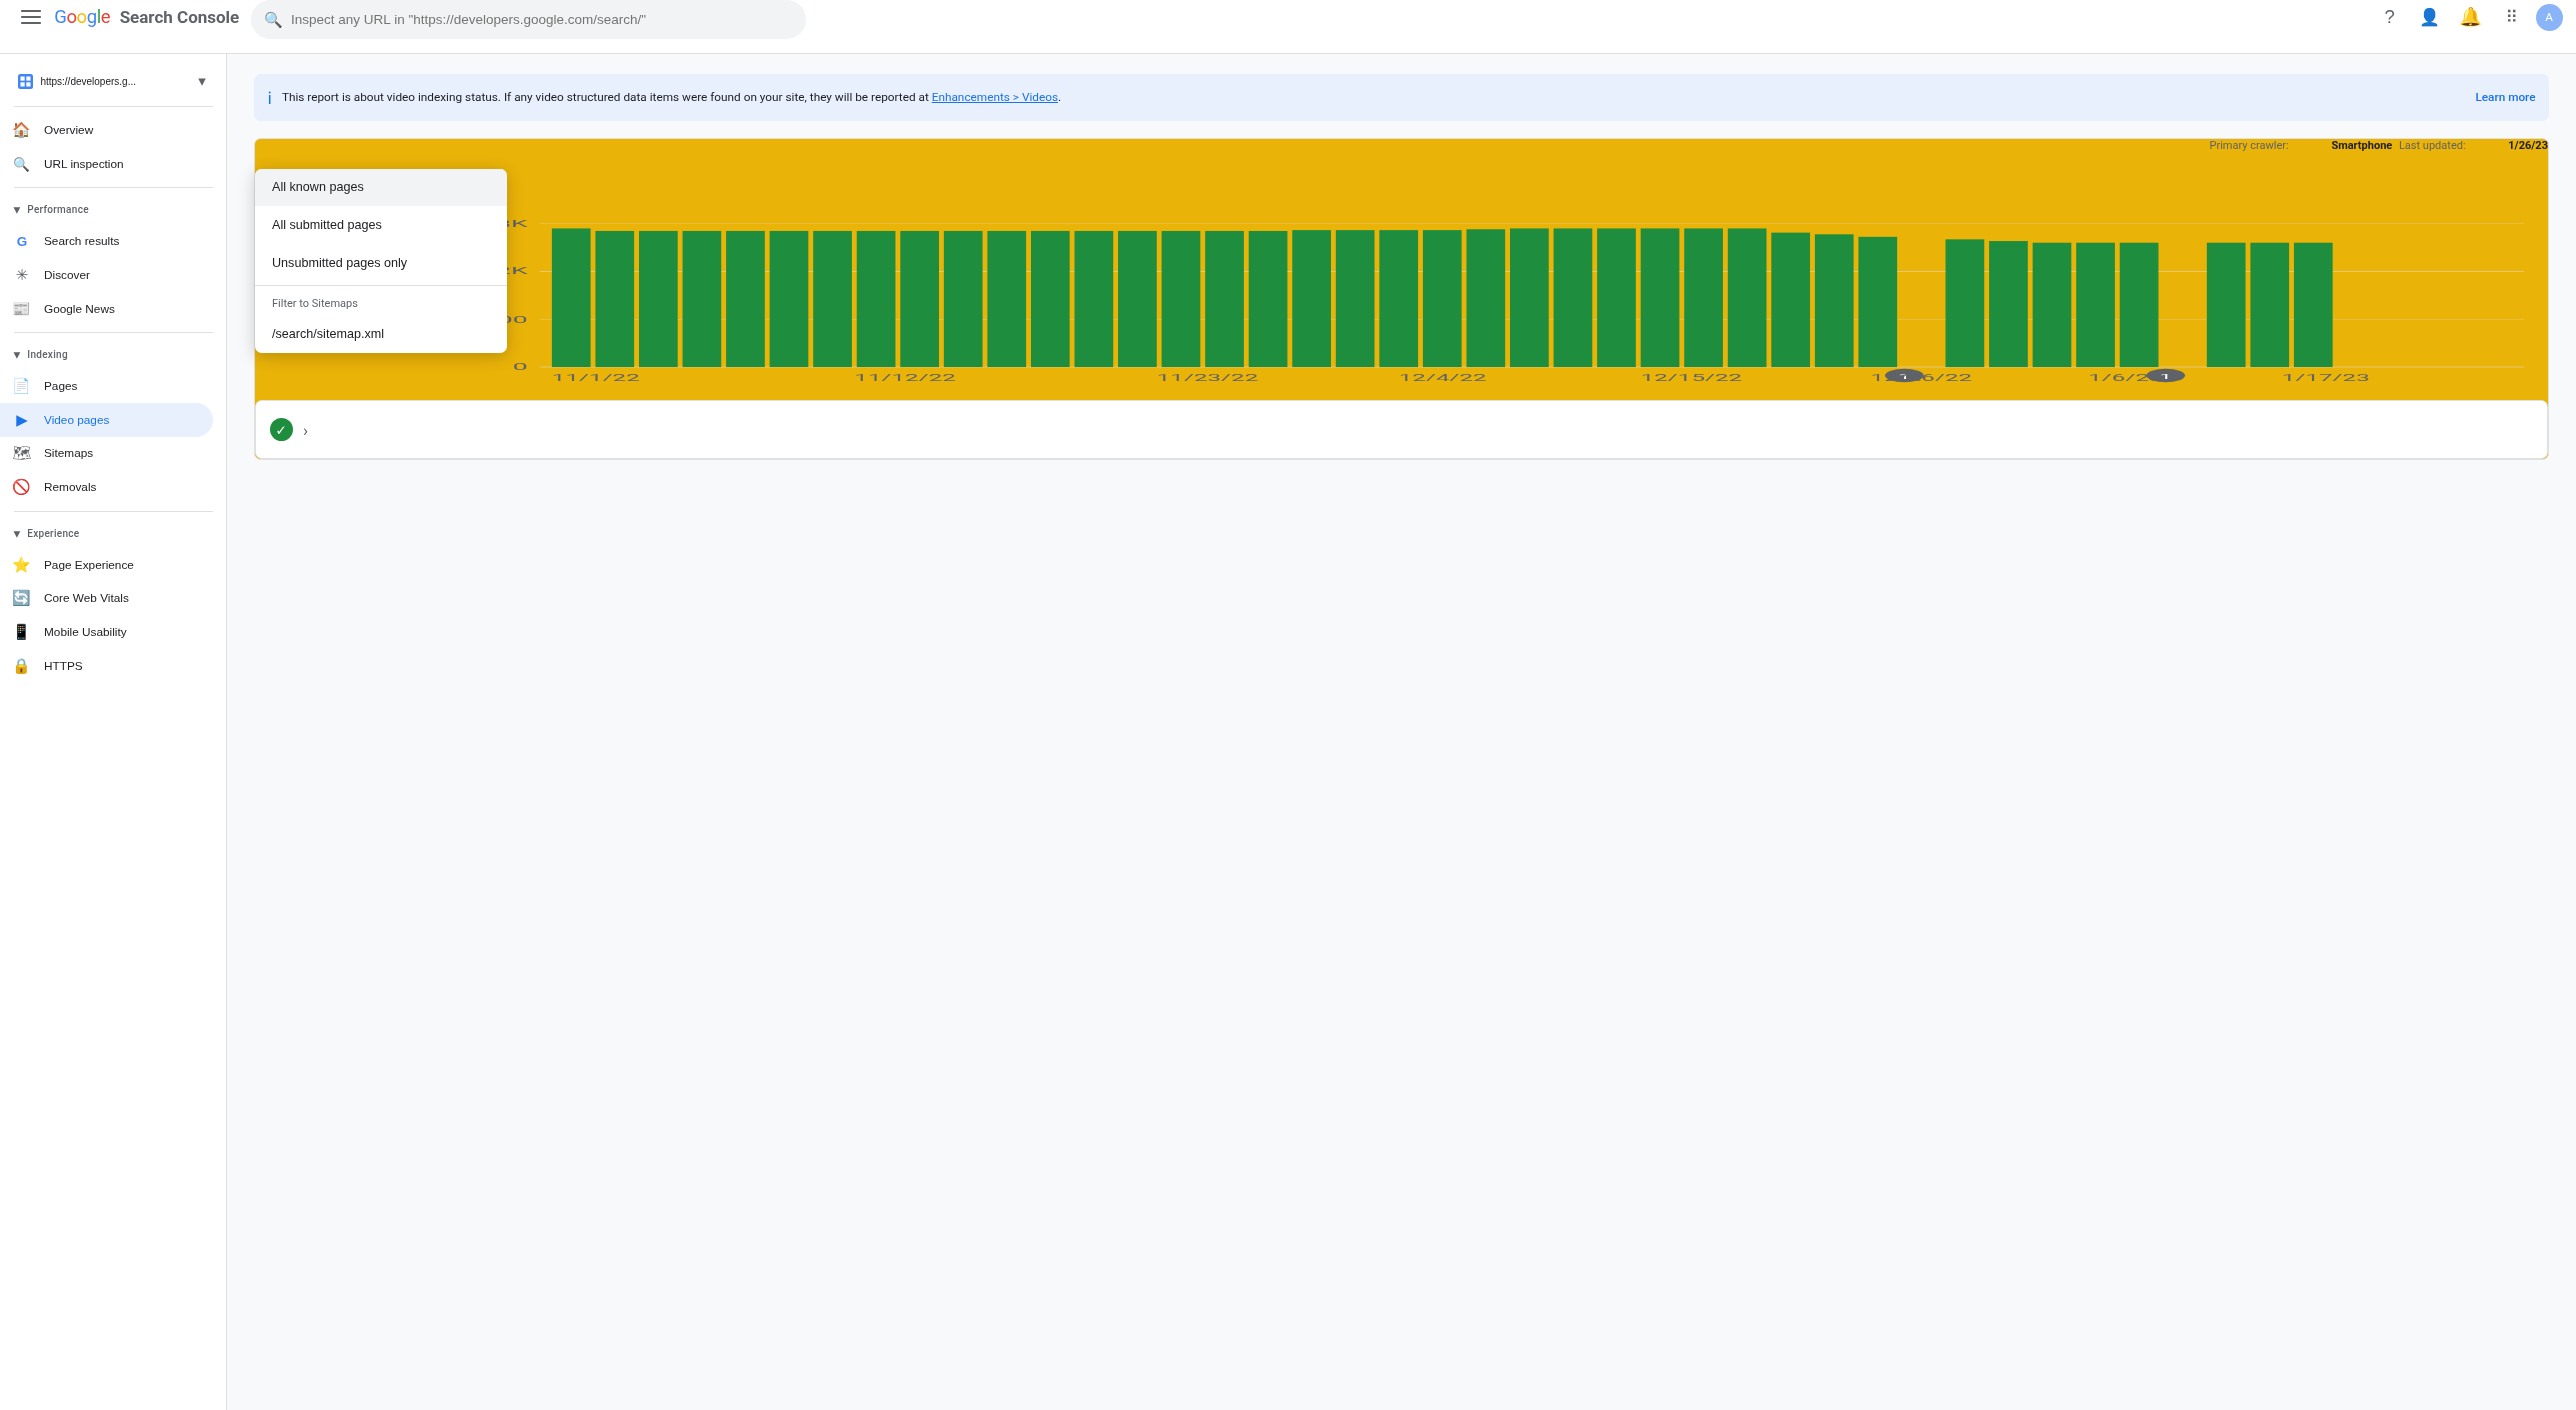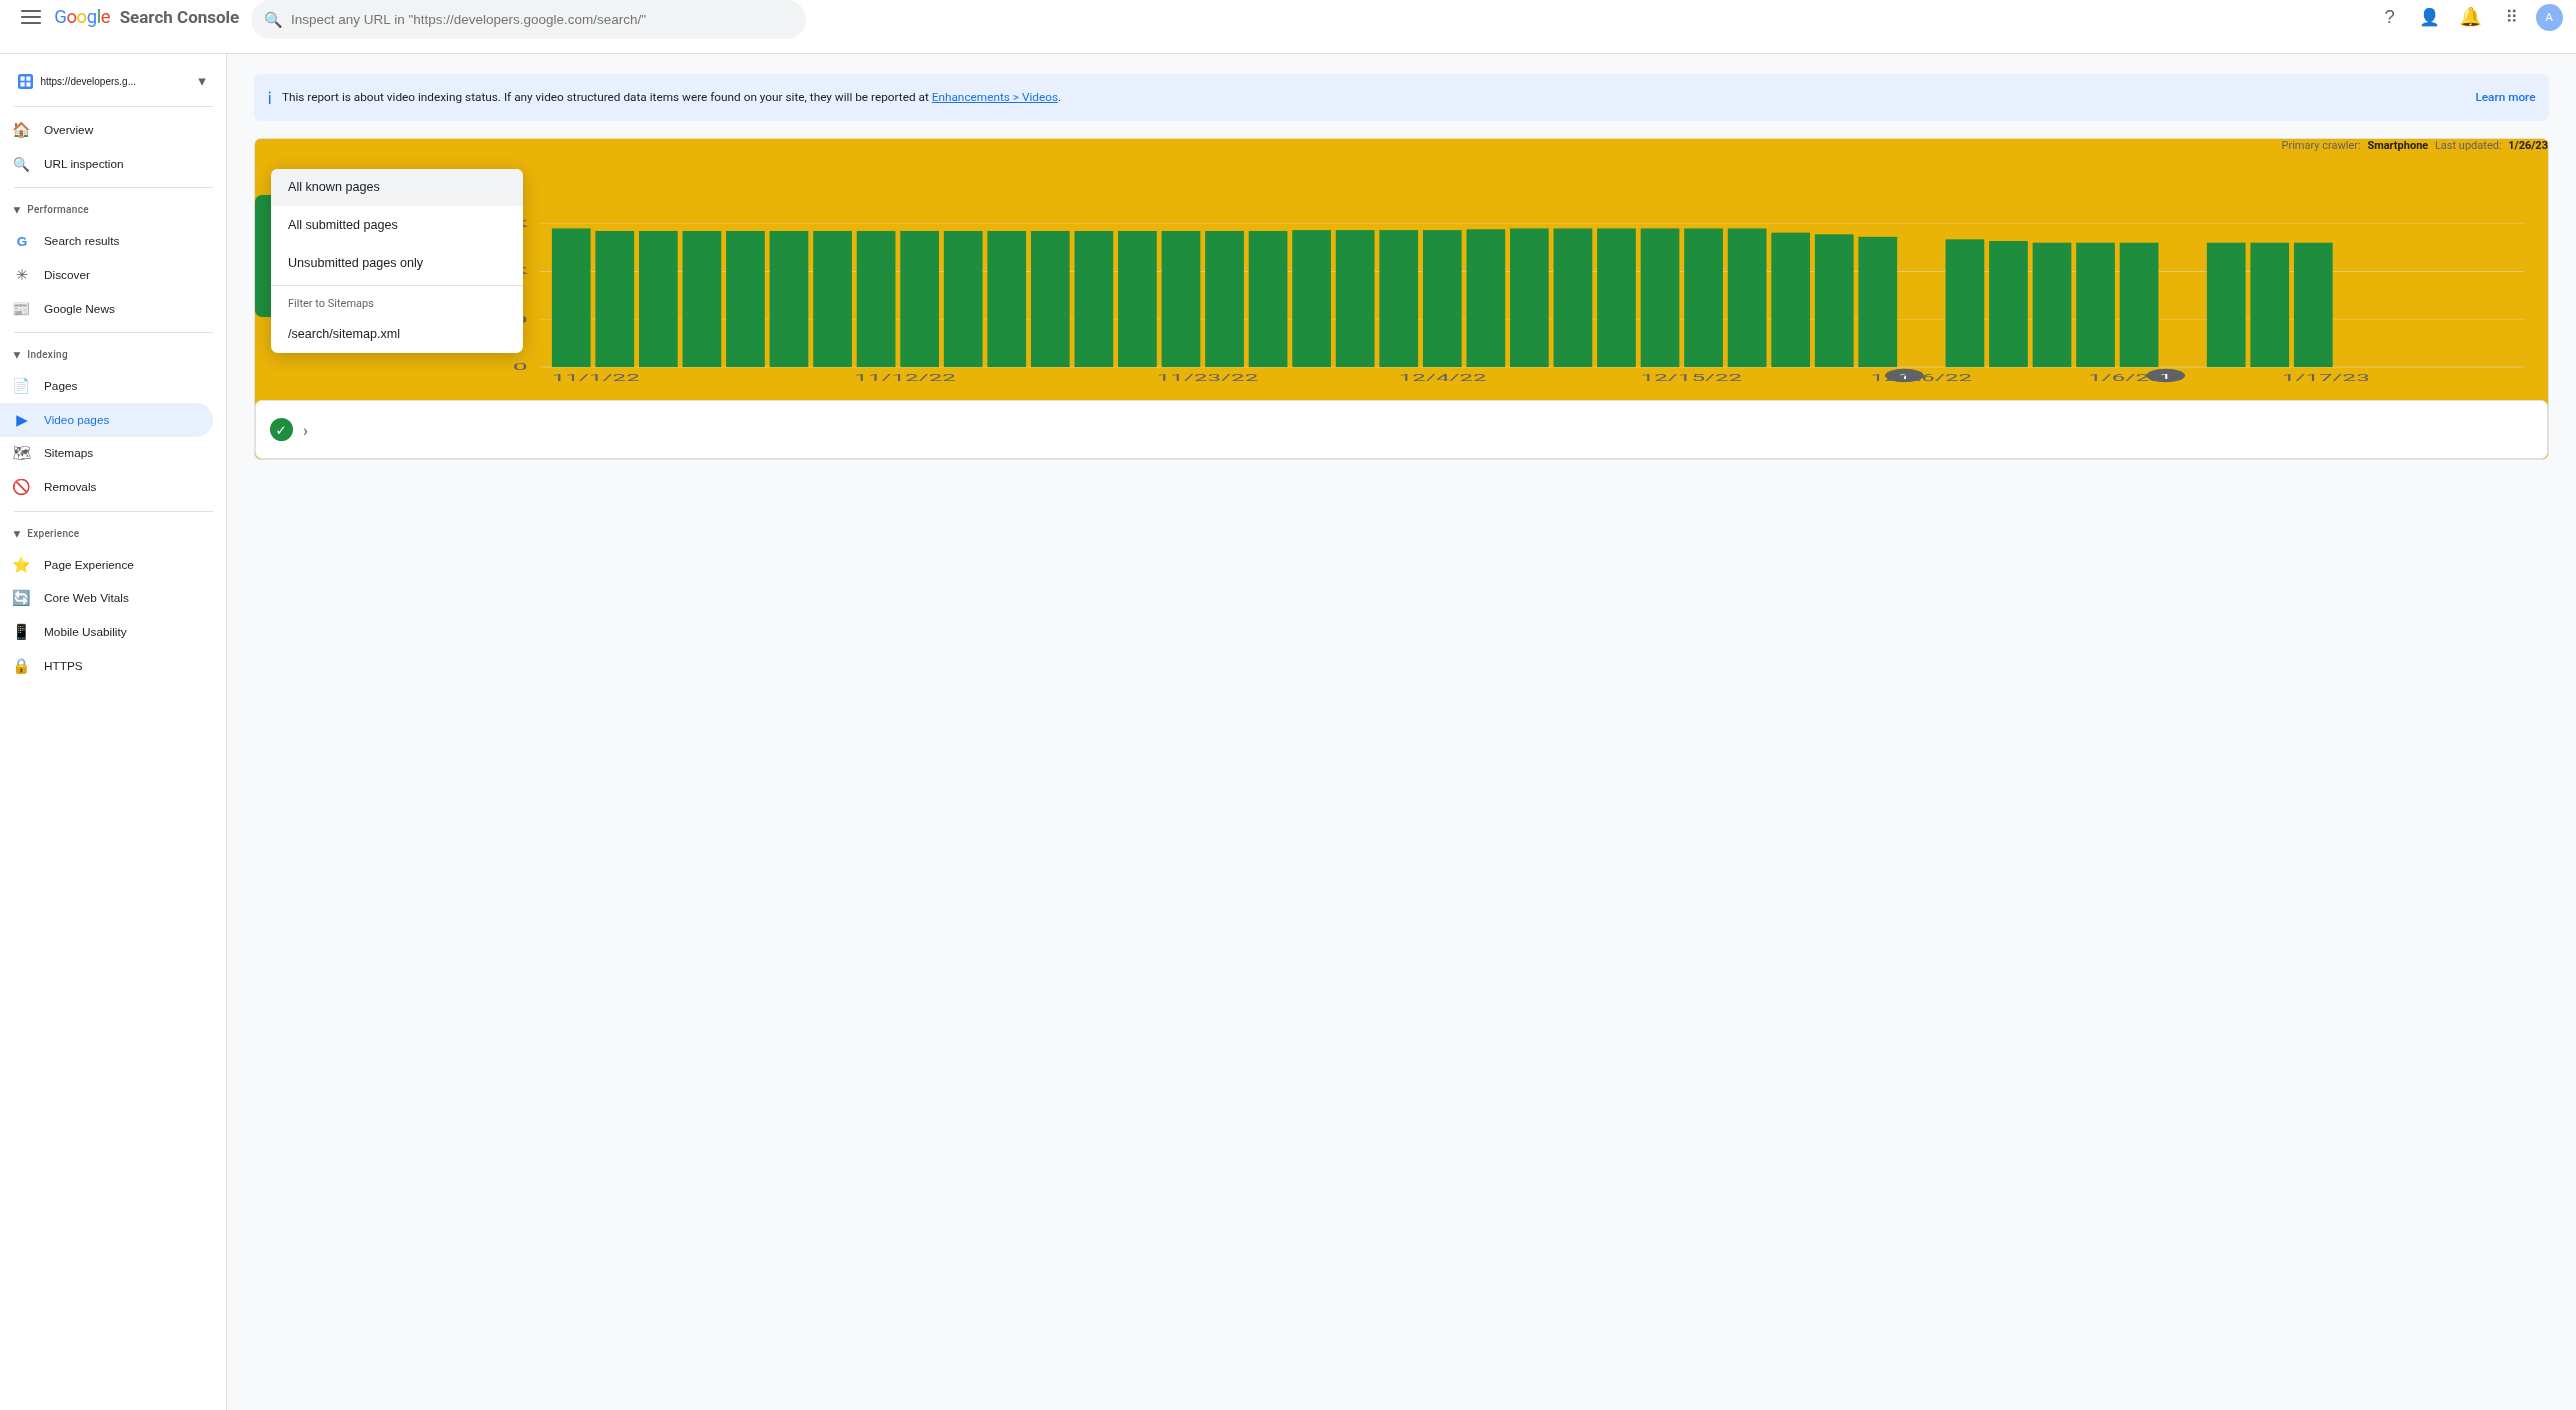--- a/index.html
+++ b/index.html
@@ -97,28 +97,28 @@
     .info-icon { color: #1a73e8; font-size: 17px; flex-shrink: 0; }
     .info-banner a { color: #1a73e8; text-decoration: underline; cursor: pointer; }
     .learn-more { color: #1a73e8; font-weight: 500; cursor: pointer; margin-left: auto; white-space: nowrap; }
 
     .content-area { background: #eab308; border: 0.8px solid #e0e0e0; border-radius: 6.7px; }
 
     .meta-row {
       display: flex; justify-content: flex-end; align-items: center;
       gap: 6.7px; margin-bottom: 17px; font-size: 11px; color: #5f6368;
     }
-    .meta-row strong { color: #202124; }
+    .meta-row strong { color: #202124; margin-left: 36px; }
 
     
     .dropdown-container { position: relative; display: inline-block; margin-bottom: 17px; }
     .dropdown-menu {
       position: absolute; top: 0; left: 0; background: #fff;
       border-radius: 6.7px; box-shadow: 0 3.4px 17px rgba(0,0,0,0.2);
-      min-width: 252px; z-index: 200; overflow: hidden; margin-left: 16px;
+      min-width: 252px; z-index: 200; overflow: hidden;
     }
     .dropdown-item {
       padding: 11.8px 17px; cursor: pointer; font-size: 12.6px; color: #202124;
       display: block; border: none; background: transparent; width: 100%; text-align: left;
     }
     .dropdown-item.selected { background: #f1f3f4; font-weight: 500; }
     .dropdown-divider { height: 0.8px; background: #e0e0e0; margin: 3.4px 0; }
     .dropdown-label { padding: 8.4px 17px 5px; font-size: 11px; color: #5f6368; }
     .stat-card {
       background: #1e8e3e; border-radius: 6.7px; padding: 17px 20px;

